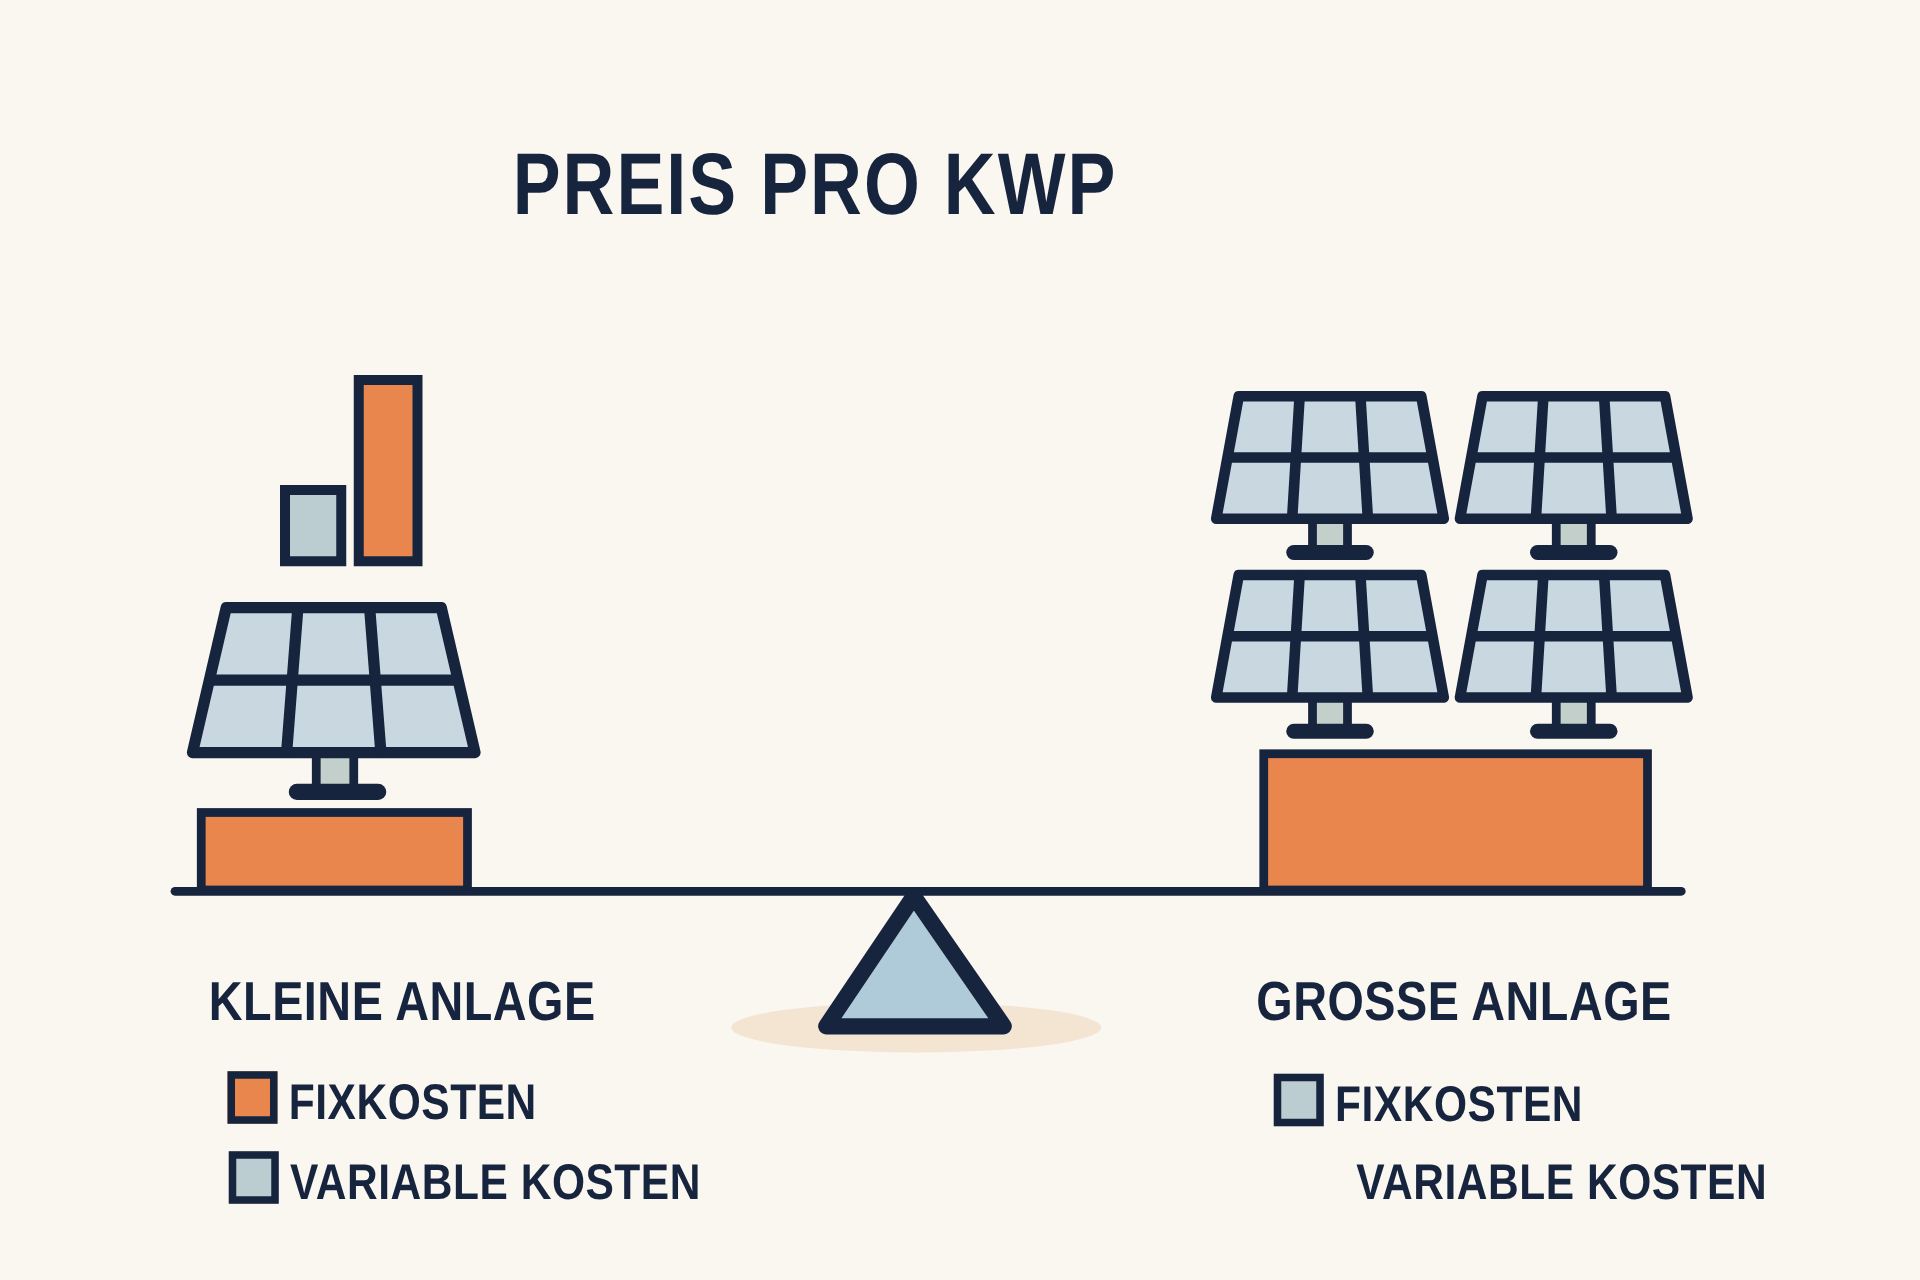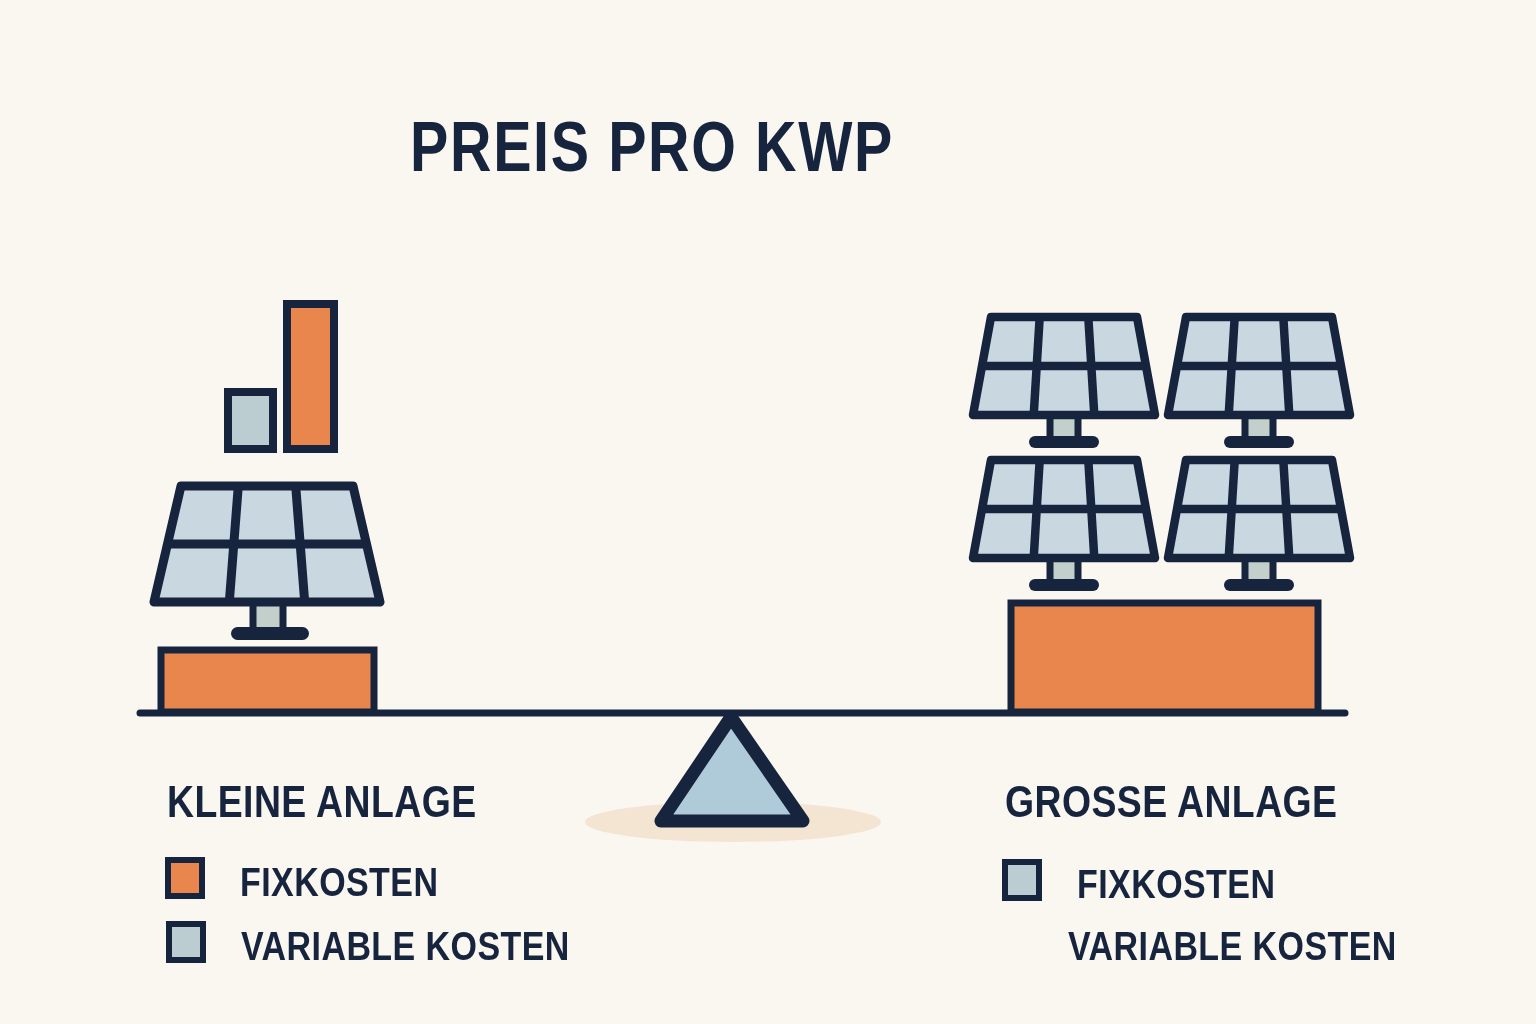--- a/index.html
+++ b/index.html
@@ -40,21 +40,21 @@
     white-space:nowrap;
   }
   .section-label{
     position:absolute;font-size:44px;font-weight:bold;line-height:1;
     color:var(--outline-navy);transform:scaleX(0.85);transform-origin:0 50%;
     white-space:nowrap;letter-spacing:0.5px;
   }
   .section-label.left{left:167px;top:780px;}
   .section-label.right{left:1005px;top:780px;}
 
-  .legend-row{position:absolute;display:flex;align-items:flex-start;gap:35px;}
+  .legend-row{position:absolute;display:flex;align-items:flex-start;gap:9px;margin-left:17px;}
   .legend-row.l1{left:165px;top:857px;}
   .legend-row.l2{left:166px;top:921px;}
   .legend-row.r1{left:1002px;top:859px;}
   .legend-row.r2{left:1068px;top:921px;}
   .swatch{
     width:40px;height:42px;flex:0 0 auto;
     border:6px solid var(--outline-navy);
   }
   .swatch.orange{background:var(--fixkosten-orange);}
   .swatch.gray{background:var(--variable-gray);}

